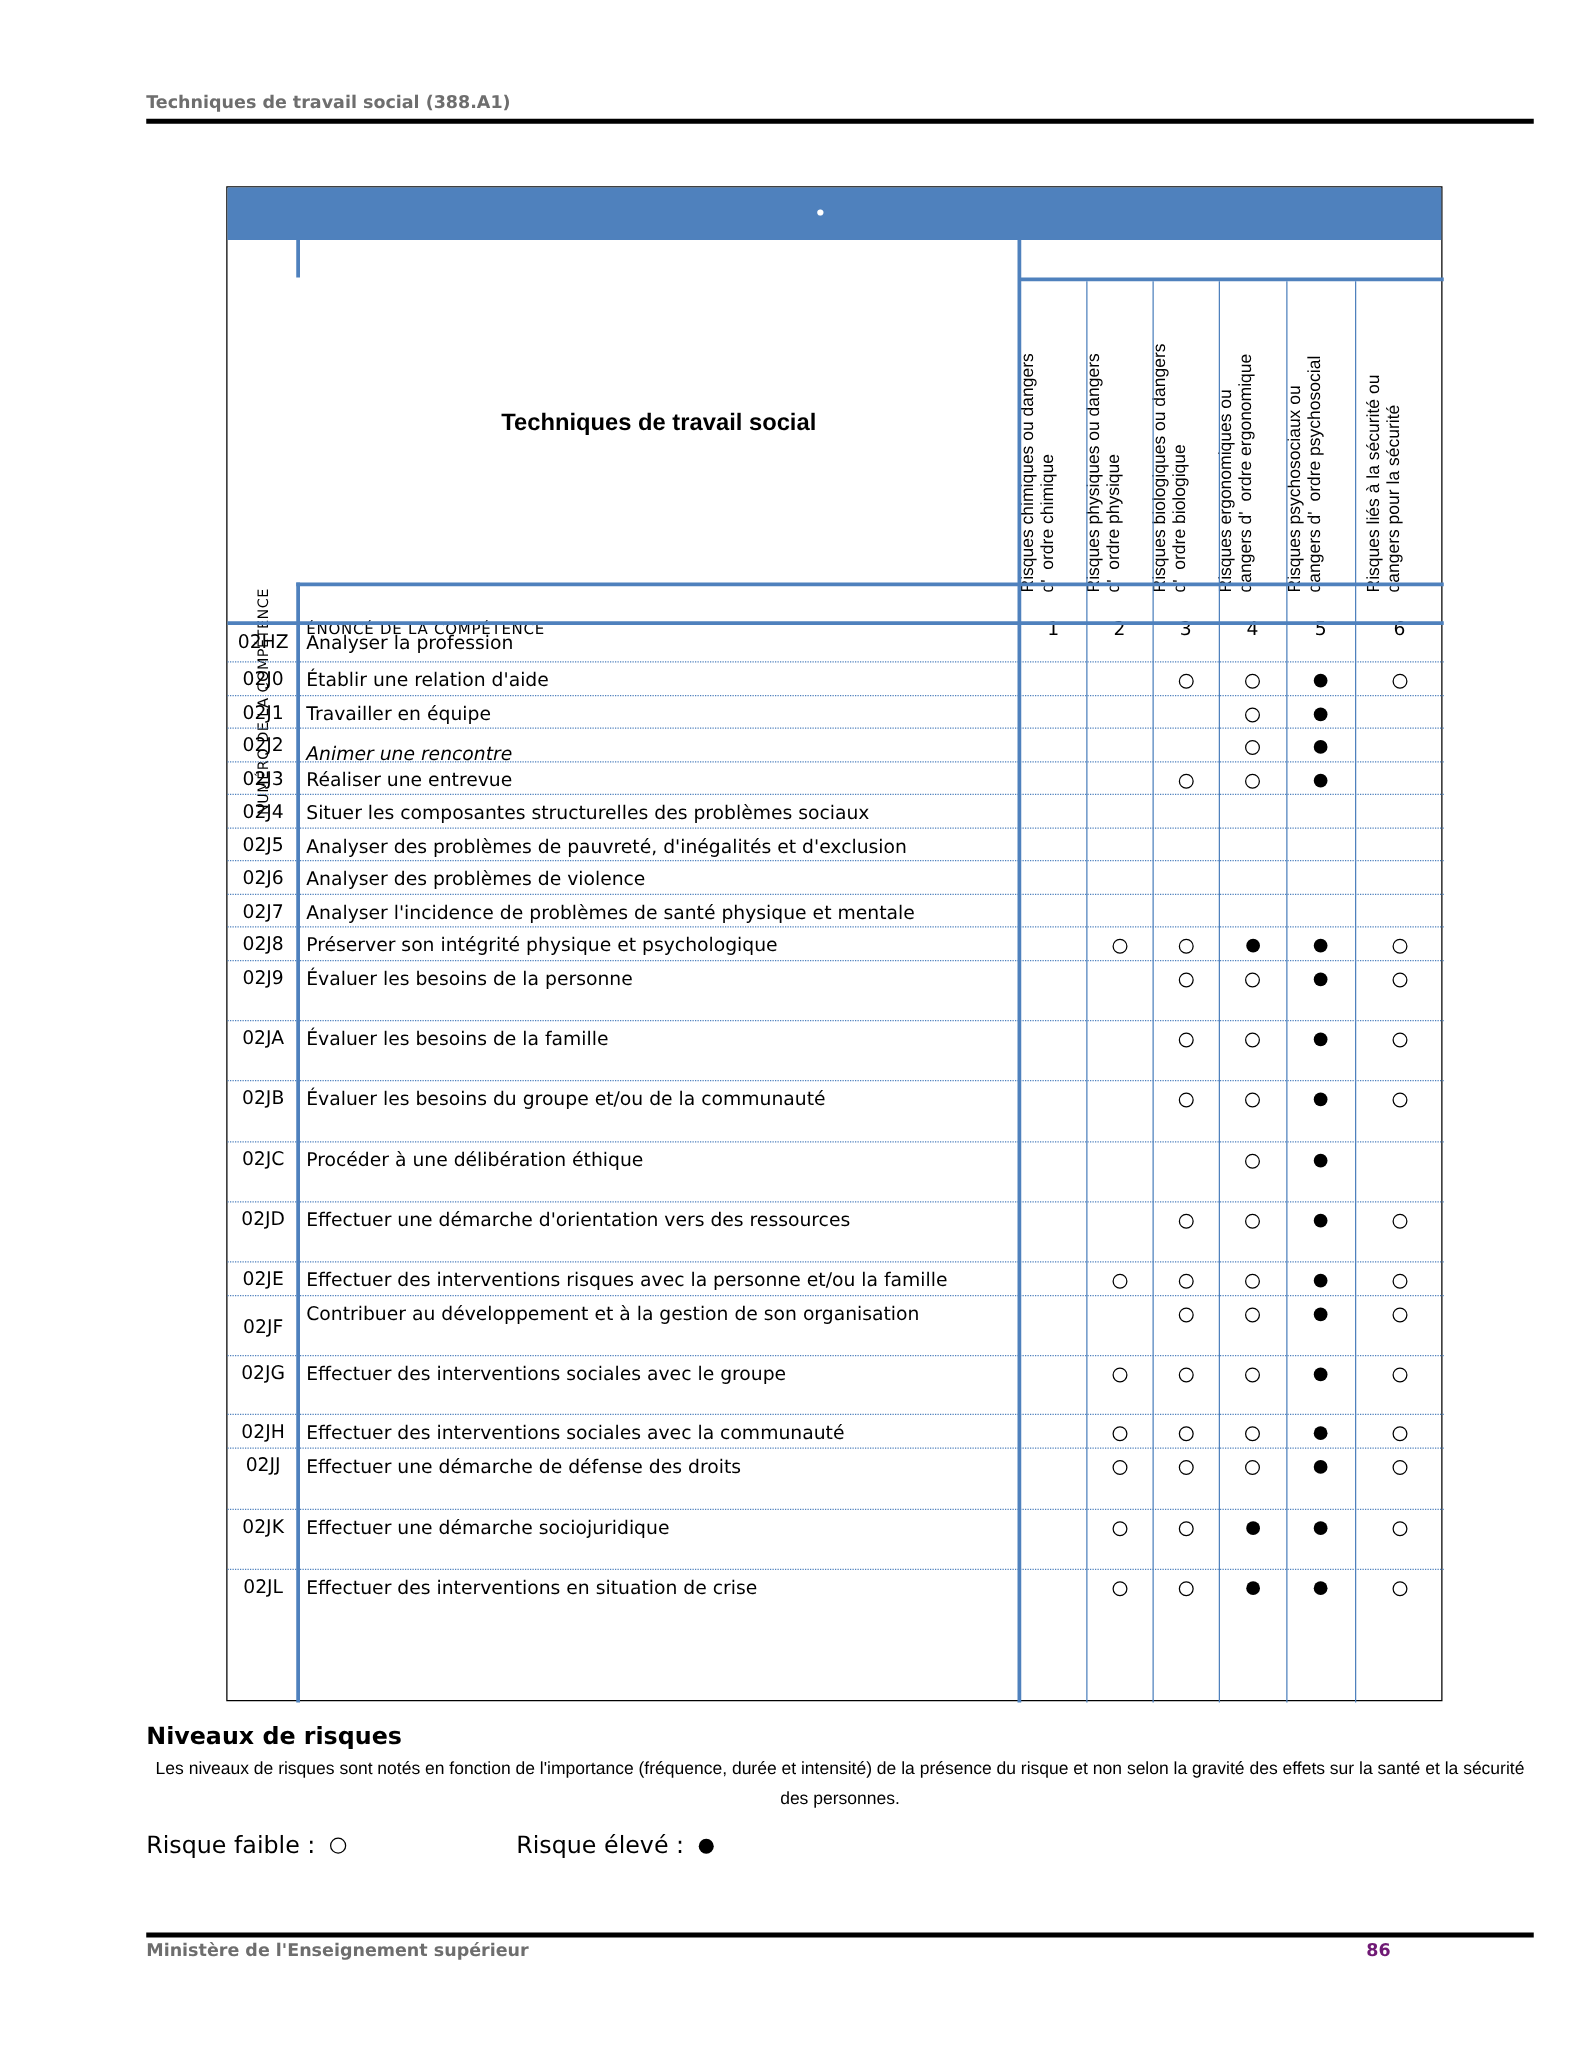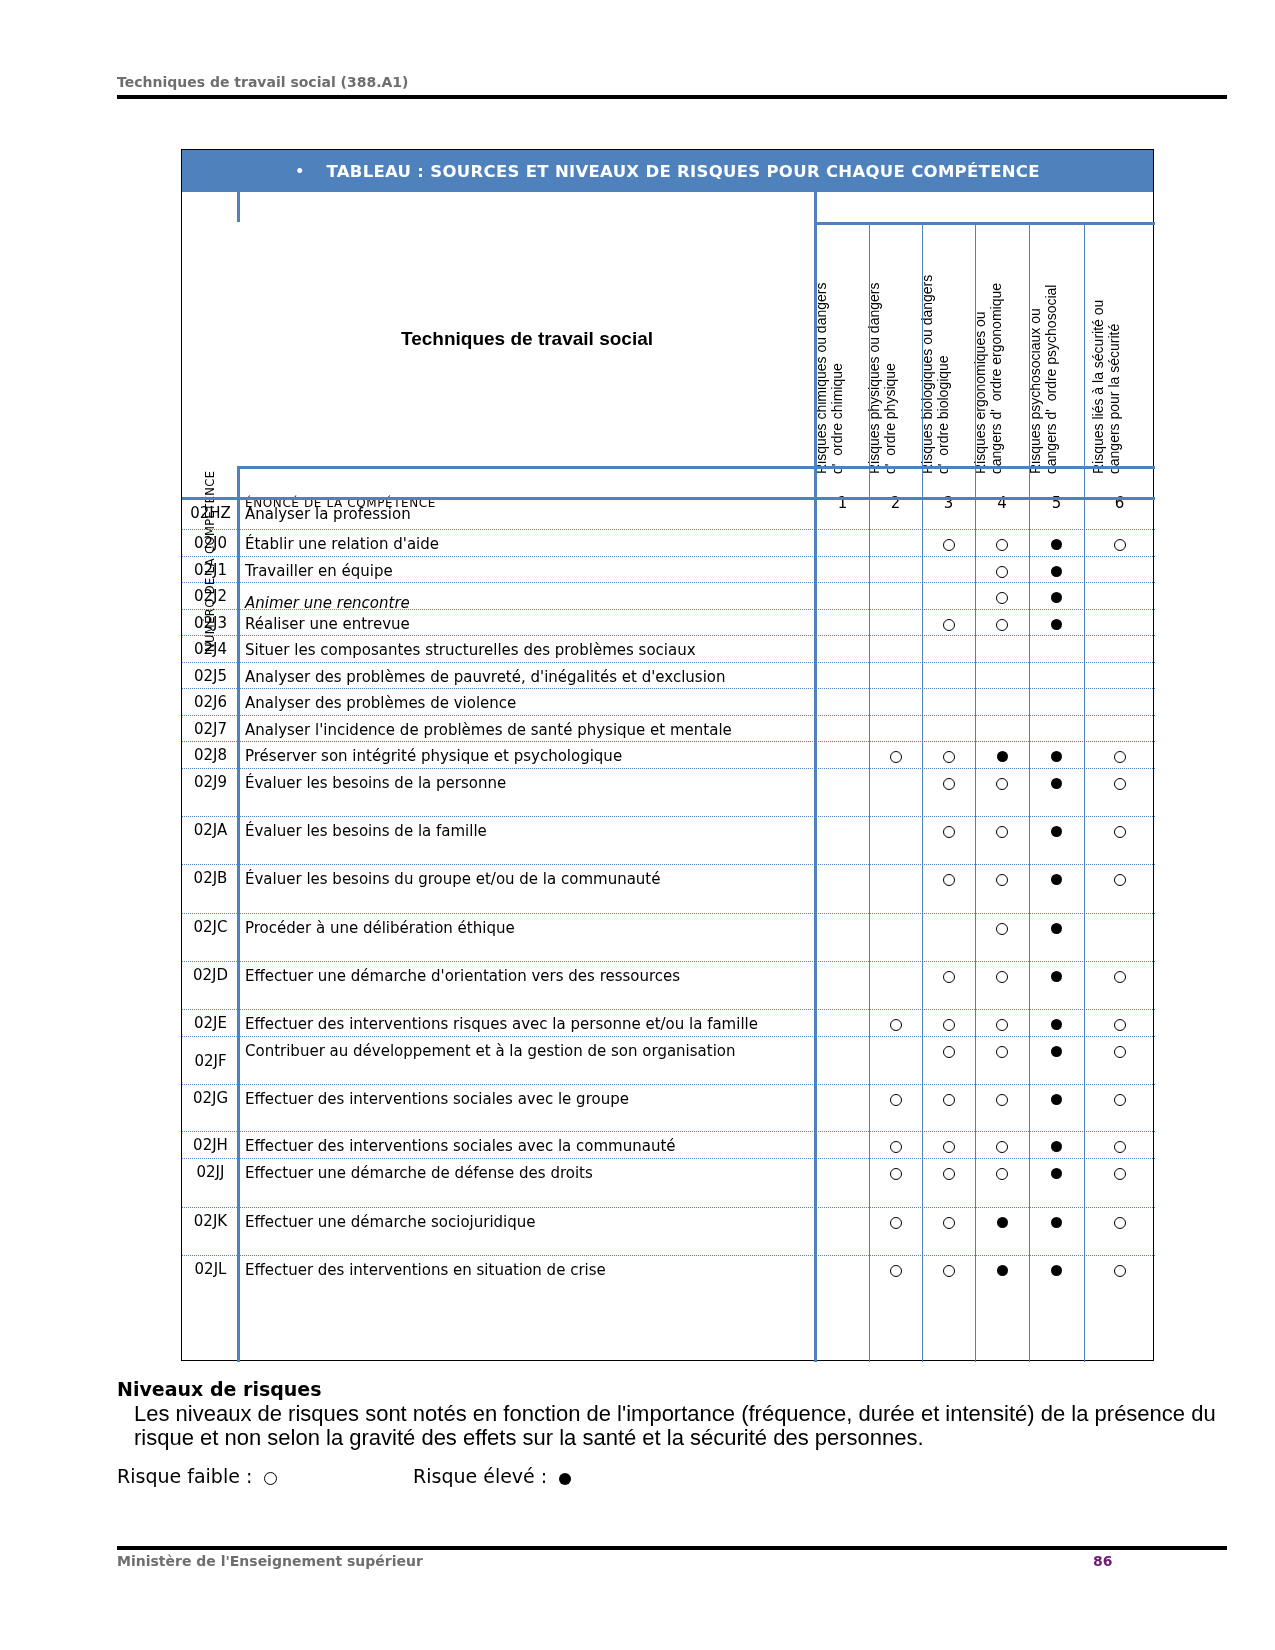--- a/index.html
+++ b/index.html
@@ -24,39 +24,38 @@
   .enonce-label { position: absolute; left: 63px; top: 346px; font-size: 12px; letter-spacing: 0.6px; }
   .col-num { position: absolute; top: 338px; height: 30px; display: flex; align-items: center; justify-content: center; font-size: 15px; }
 
   .row-code { position: absolute; left: 0; width: 57px; text-align: center; font-size: 15px; }
   .row-text { position: absolute; left: 63px; font-size: 15px; white-space: nowrap; }
   .mark { position: absolute; width: 12px; height: 12px; border-radius: 50%; box-sizing: border-box; }
   .mark.low { border: 1.6px solid #000; background: #fff; }
   .mark.high { background: #000; width: 11px; height: 11px; }
 
   .legend-title { position: absolute; left: 117px; top: 1378px; font-size: 19px; font-weight: bold; }
-  .legend-text { position: absolute; left: 134px; top: 1402px; width: 1110px; font-family: "Liberation Sans", sans-serif; font-size: 22px; line-height: 24px; }
+  .legend-text { position: absolute; left: 117px; top: 1402px; width: 1110px; font-family: "Liberation Sans", sans-serif; font-size: 14px; line-height: 24px; text-align: center; }
   .legend-low { position: absolute; left: 117px; top: 1465px; font-size: 19px; }
   .legend-high { position: absolute; left: 413px; top: 1465px; font-size: 19px; }
   .legend-sym { display: inline-block; vertical-align: middle; margin-left: 6px; }
 
   .footer-rule { position: absolute; left: 117px; top: 1546px; width: 1110px; height: 4px; background: #000; }
   .footer-left { position: absolute; left: 117px; top: 1553px; font-size: 14px; font-weight: bold; color: #6e6e6e; }
   .footer-right { position: absolute; left: 1093px; top: 1553px; font-size: 14px; font-weight: bold; color: #701a75; }
 </style>
 </head>
 <body>
 
 <div class="page-header">Techniques de travail social (388.A1)</div>
 <div class="header-rule"></div>
 
 <div class="table-wrap" id="tbl">
   <div class="title-bar">
     <span class="bullet">•</span>
-    <span>TABLEAU : SOURCES ET NIVEAUX DE RISQUES POUR CHAQUE COMPÉTENCE</span>
   </div>
 
   <div class="vert-num-label">
     <span>NUMÉRO DE LA COMPÉTENCE</span>
   </div>
   <div class="main-title">Techniques de travail social</div>
   <div class="enonce-label">ÉNONCÉ DE LA COMPÉTENCE</div>
 
   <div id="colheads">
       <div class="col-head" style="left: 634px; width: 53px; height: 310px; top: 26px;">

